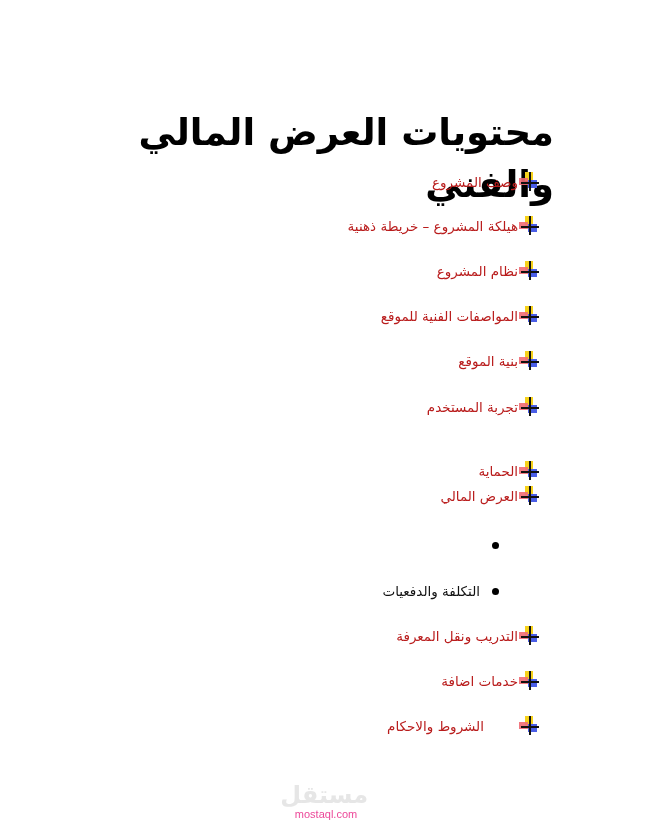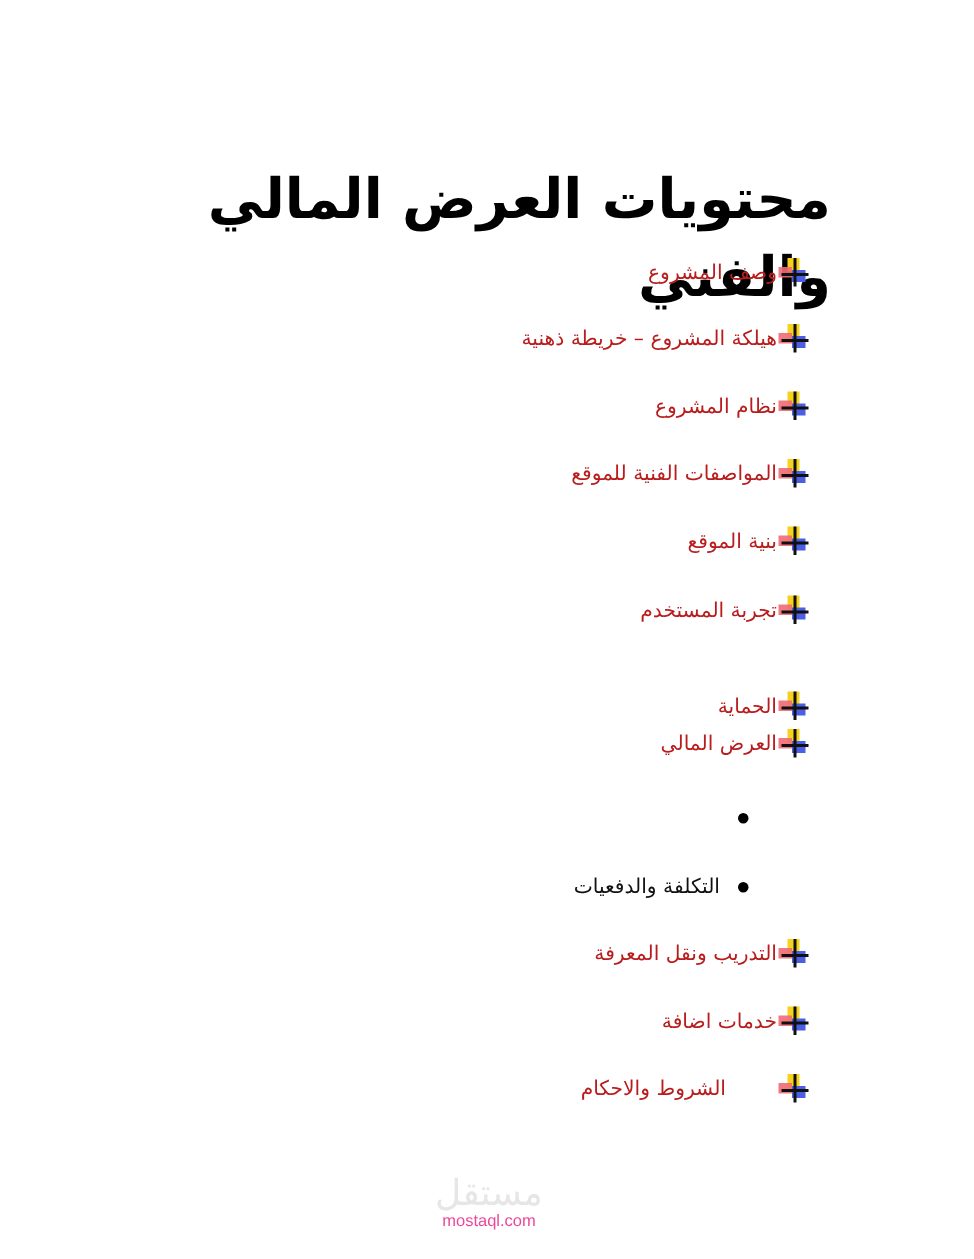--- a/index.html
+++ b/index.html
@@ -113,21 +113,21 @@
     .watermark {
       position: absolute;
       left: 284px;
       top: 782px;
       width: 84px;
       text-align: center;
       color: #e6e6e6;
     }
     .watermark .wm-ar {
       font-family: "DejaVu Sans", sans-serif;
-      font-weight: normal;
+      font-weight: bold;
       font-size: 24px;
       line-height: 26px;
       direction: rtl;
     }
     .watermark .wm-en {
       font-family: "Liberation Sans", sans-serif;
       font-size: 11px;
       line-height: 13px;
       color: #ec4899;
     }

